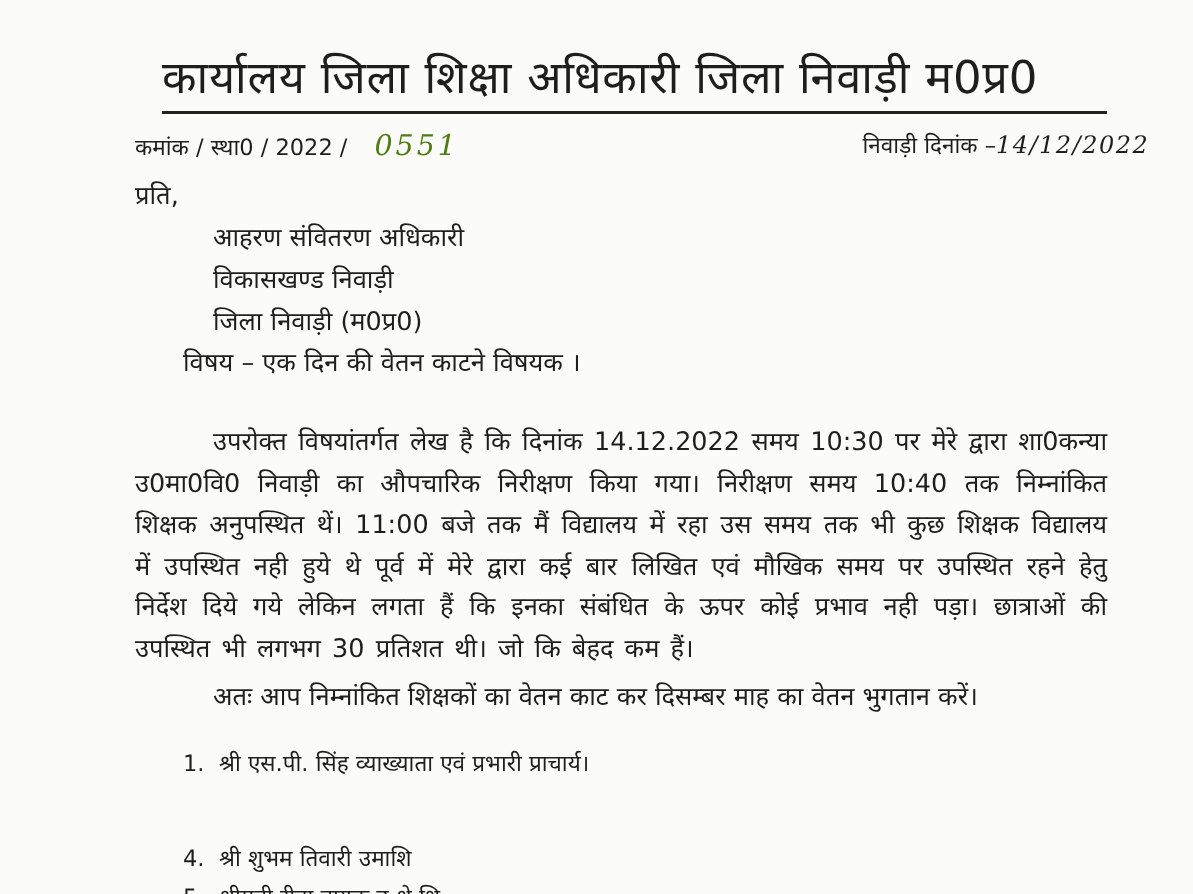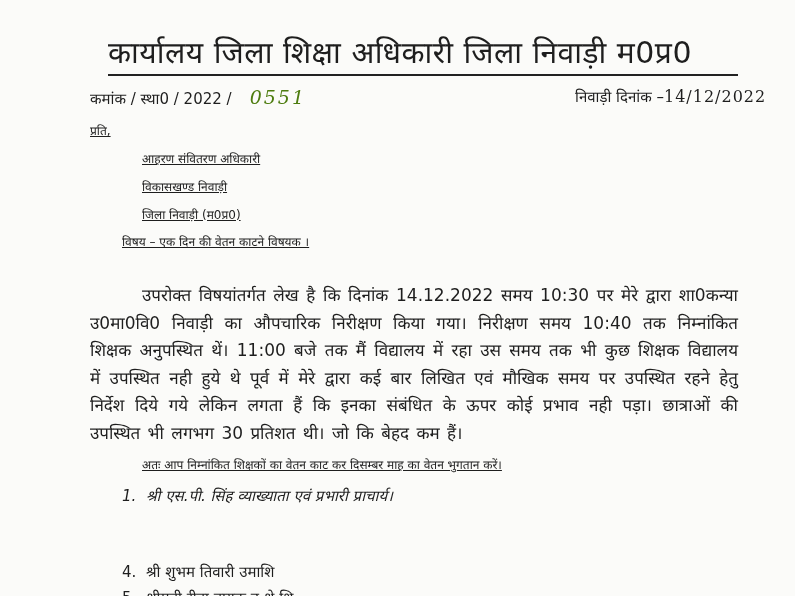--- a/index.html
+++ b/index.html
@@ -20,24 +20,24 @@
     position: absolute; left: 90px; top: 86px; font-size: 15px; white-space: nowrap;
   }
   .ref .hand {
     font-family: "DejaVu Serif", serif; font-size: 19px; font-style: italic;
     color: #4d7c0f; margin-left: 18px; letter-spacing: 2px;
   }
   .date {
     position: absolute; left: 575px; top: 86px; font-size: 15px; white-space: nowrap;
   }
   .date .hand {
-    font-family: "DejaVu Serif", serif; font-size: 16px; letter-spacing: 1px;
+    font-family: "DejaVu Serif", serif; font-style: italic; font-size: 16px; letter-spacing: 1px;
   }
   .line {
-    position: absolute; font-size: 12px; white-space: nowrap; line-height: 20px; text-decoration: underline;
+    position: absolute; font-size: 17px; white-space: nowrap; line-height: 20px;
   }
   .para {
     position: absolute; left: 90px; width: 648px; font-size: 17px; line-height: 27.5px;
     text-align: justify; word-spacing: 2px;
   }
   .para .indent { display: inline-block; width: 52px; }
   .list-item { position: absolute; left: 122px; font-size: 15px; white-space: nowrap; }
   .list-item .num { display: inline-block; width: 24px; }
 </style>
 </head>
@@ -59,21 +59,21 @@
   <div class="line" style="left:142px; top:149px;">आहरण संवितरण अधिकारी</div>
   <div class="line" style="left:142px; top:177px;">विकासखण्ड निवाड़ी</div>
   <div class="line" style="left:142px; top:205px;">जिला निवाड़ी (म0प्र0)</div>
 
   <div class="line" style="left:90px; top:232px;margin-left:32px;">विषय – एक दिन की वेतन काटने विषयक ।</div>
 
   <div class="para" style="top:282px;"><span class="indent"></span><span>उपरोक्त विषयांतर्गत लेख है कि दिनांक 14.12.2022 समय 10:30 पर मेरे द्वारा शा0कन्या उ0मा0वि0 निवाड़ी का औपचारिक निरीक्षण किया गया। निरीक्षण समय 10:40 तक निम्नांकित शिक्षक अनुपस्थित थें। 11:00 बजे तक मैं विद्यालय में रहा उस समय तक भी कुछ शिक्षक विद्यालय में उपस्थित नही हुये थे पूर्व में मेरे द्वारा कई बार लिखित एवं मौखिक समय पर उपस्थित रहने हेतु निर्देश दिये गये लेकिन लगता हैं कि इनका संबंधित के ऊपर कोई प्रभाव नही पड़ा। छात्राओं की उपस्थित भी लगभग 30 प्रतिशत थी। जो कि बेहद कम हैं।</span></div>
 
   <div class="line" style="left:142px; top:455px;">अतः आप निम्नांकित शिक्षकों का वेतन काट कर दिसम्बर माह का वेतन भुगतान करें।</div>
 
-  <div class="list-item" style="top:485px;font-style:italic;">
+  <div class="list-item" style="top:498px;">
     <span class="num">1.</span><span>श्री एस.पी. सिंह व्याख्याता एवं प्रभारी प्राचार्य।</span>
   </div>
   <div class="list-item" style="top:561px;">
     <span class="num">4.</span><span>श्री शुभम तिवारी उमाशि</span>
   </div>
   <div class="list-item" style="top:587px;">
     <span class="num">5.</span><span>श्रीमती रीना नायक उ.श्रे.शि</span>
   </div>
 
 </div>

